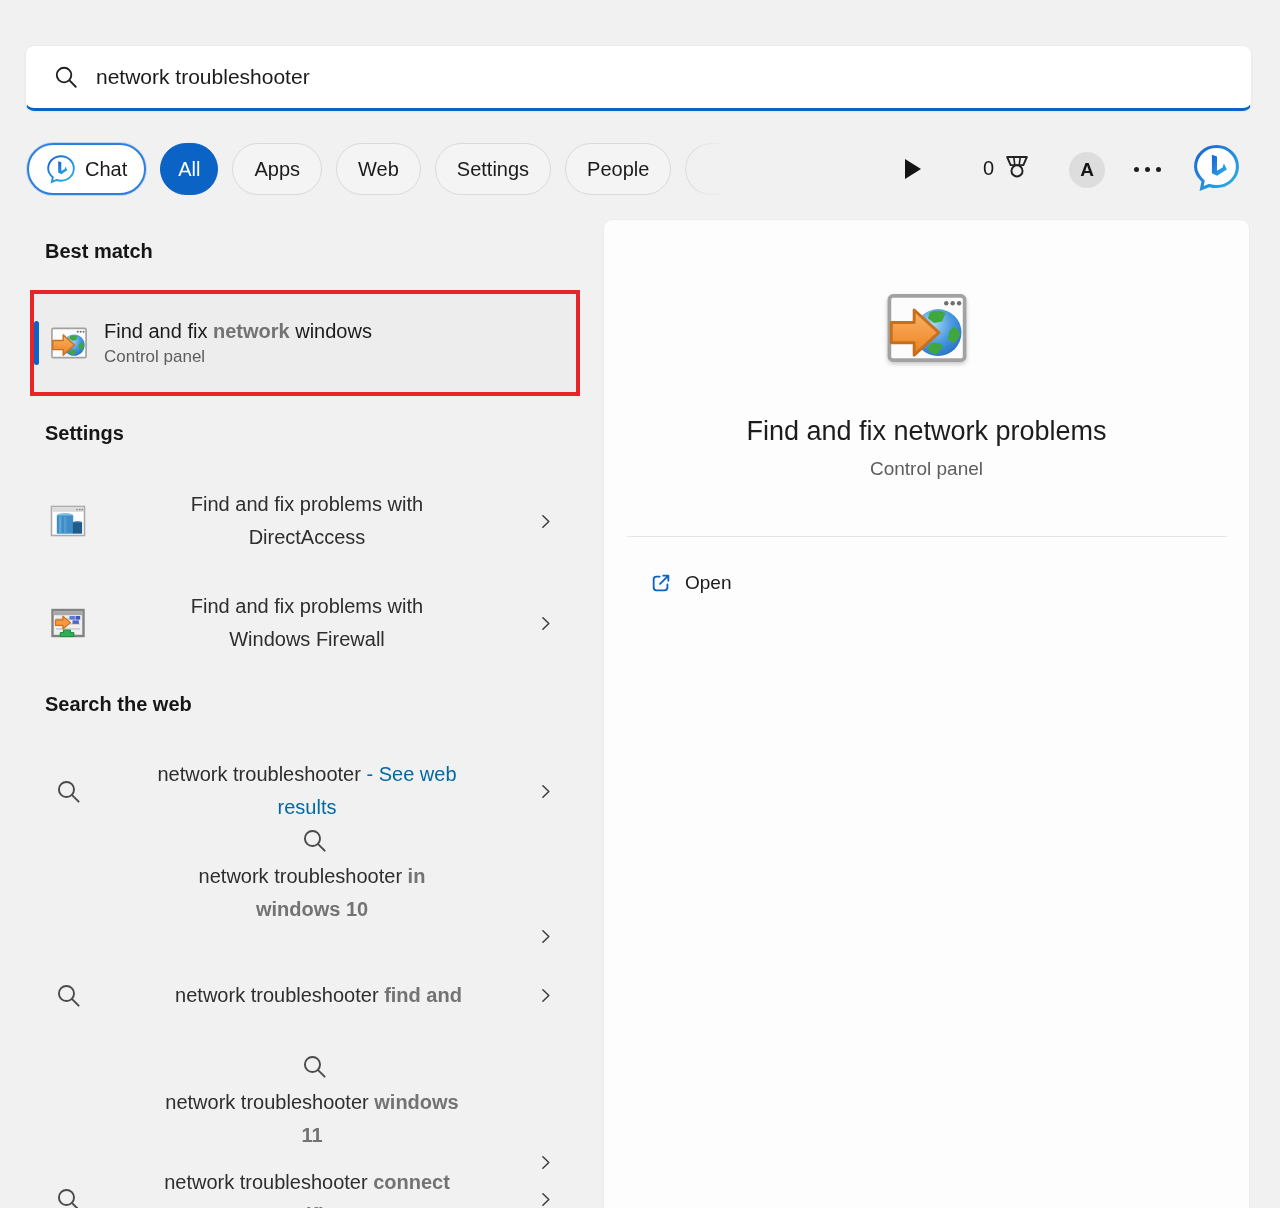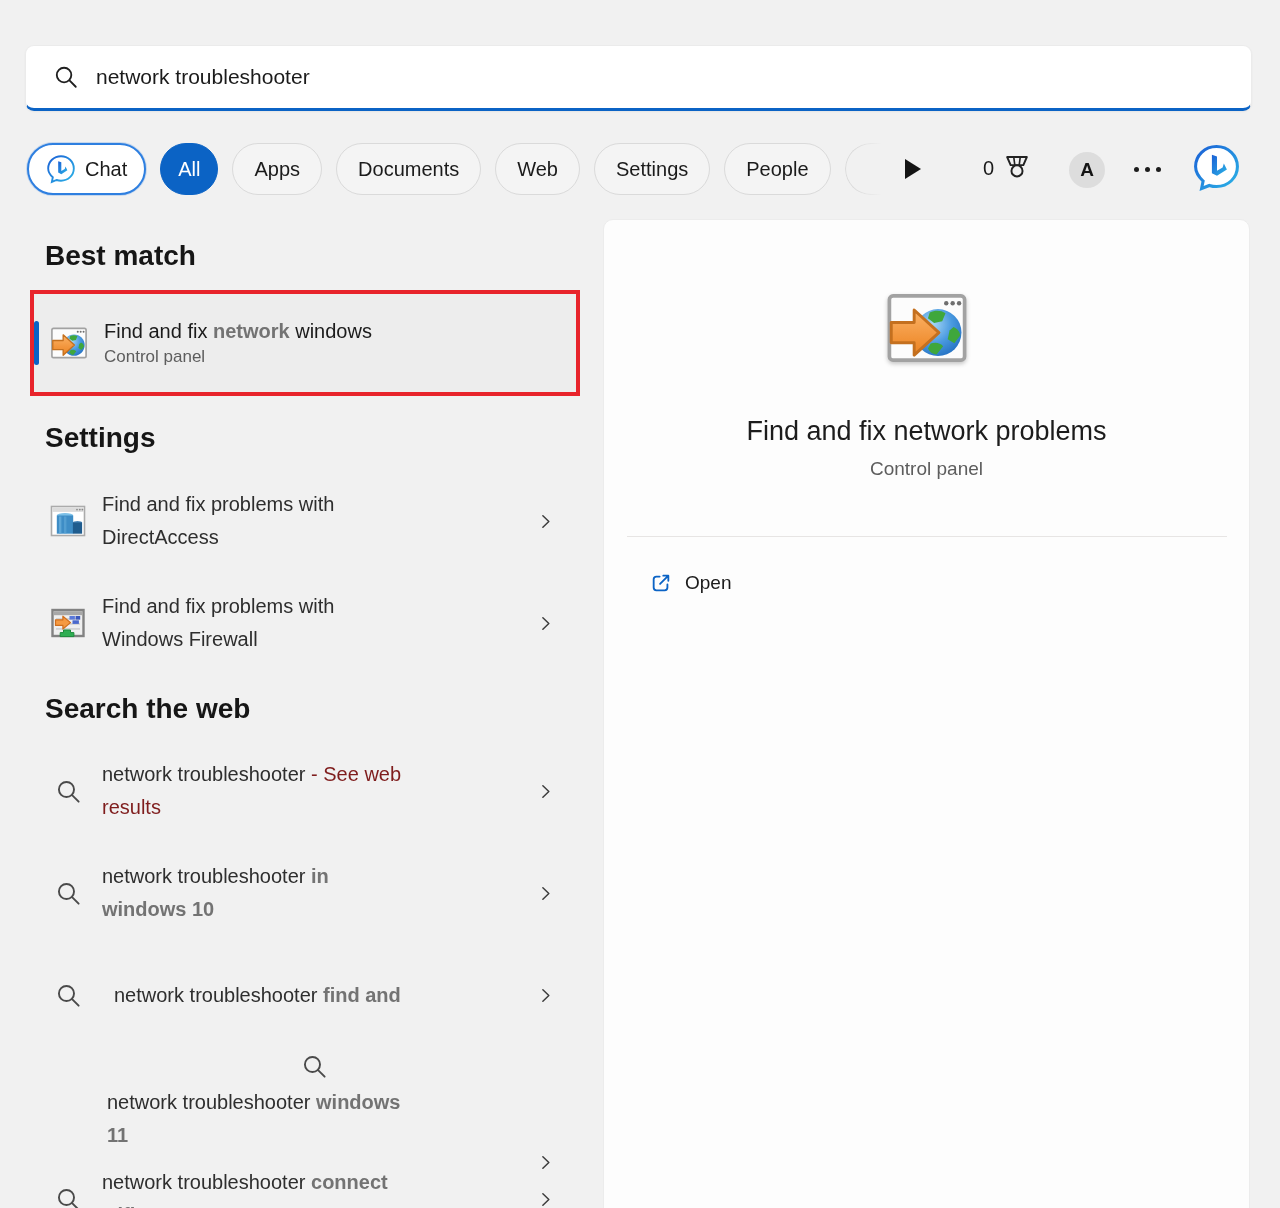--- a/index.html
+++ b/index.html
@@ -52,46 +52,46 @@
   .rewards{position:absolute;left:983px;top:153px;display:flex;align-items:center;gap:8px;font-size:20px;color:#1b1b1b;}
   .rewards .medal{width:30px;height:30px;}
   .avatar{position:absolute;left:1069px;top:152px;width:36px;height:36px;border-radius:50%;
     background:#dddddd;display:flex;align-items:center;justify-content:center;
     font-size:19px;font-weight:600;color:#141414;}
   .more-dots{position:absolute;left:1134px;top:167px;display:flex;gap:6px;}
   .more-dots i{width:5px;height:5px;border-radius:50%;background:#1d1d1d;}
   .bing-top{position:absolute;left:1192px;top:143px;width:49px;height:49px;}
 
   
-  .section-header{position:absolute;left:45px;font-size:28px;font-weight:600;color:#161616;}
+  .section-header{position:absolute;left:45px;font-size:20px;font-weight:600;color:#161616;}
   #h-best{top:240px;}
   #h-settings{top:422px;}
   #h-web{top:693px;}
 
   .annotation-box{
     position:absolute;left:30px;top:290px;width:550px;height:106px;
     border:4px solid var(--annotation);background:#ededed;
   }
   .best-item{position:relative;width:100%;height:100%;display:flex;align-items:center;}
   .accent-bar{position:absolute;left:0;top:50%;transform:translateY(-50%);
     width:5px;height:44px;border-radius:3px;background:var(--accent);}
   .best-icon{width:40px;height:40px;margin-left:15px;flex:none;}
   .best-text{margin-left:15px;display:flex;flex-direction:column;gap:4px;}
   .best-title{font-size:20px;color:#1b1b1b;}
   .best-sub{font-size:17px;color:#5d5d5d;}
 
-  .result-row{position:absolute;left:30px;width:550px;height:102px;display:flex;align-items:center;}
+  .result-row{position:absolute;left:30px;width:550px;height:102px;display:flex;align-items:center;text-align:center;}
   #set-0{top:470px;} #set-1{top:572px;}
-  #web-0{top:740px;} #web-1{top:842px;} #web-2{top:944px;gap:12px;} #web-3{top:1046px;flex-direction:column;} #web-4{top:1148px;}
+  #web-0{top:740px;} #web-1{top:820px;flex-direction:column;} #web-2{top:944px;gap:12px;} #web-3{top:1046px;flex-direction:column;} #web-4{top:1148px;}
   .row-icon{width:40px;height:40px;margin-left:18px;flex:none;display:flex;align-items:center;justify-content:center;}
   .row-icon .winicon{width:40px;height:40px;}
   .row-icon .mag{width:27px;height:27px;color:#4a4a4a;}
   .row-text{margin-left:14px;width:410px;font-size:20px;color:#2e2e2e;line-height:33px;}
   .row-chevron{margin-left:auto;margin-right:24px;width:21px;height:21px;color:#3c3c3c;flex:none;}
-  .t-gray{color:#7f1d1d;}
+  .t-gray{color:#0369a1;}
   .t-bold{font-weight:700;color:#737373;}
 
   
   .preview-card{
     position:absolute;left:603px;top:219px;width:647px;height:1010px;
     background:#fdfdfd;border:1px solid #ececec;border-radius:10px;
   }
   .preview-icon{width:88px;height:88px;margin:64px auto 0;filter:drop-shadow(0 2px 2px rgba(0,0,0,.22));}
   .preview-title{margin-top:44px;text-align:center;font-size:27px;color:#1c1c1c;}
   .preview-sub{margin-top:11px;text-align:center;font-size:19px;color:#5d5d5d;}
@@ -192,23 +192,20 @@
       </svg>
     <span>Chat</span>
   </div>
   <div class="pill active">
       <span>All</span>
     </div>
   <div class="pill">
       <span>Apps</span>
     </div>
   <div class="pill">
-      <span>Documents</span>
-    </div>
-  <div class="pill">
       <span>Web</span>
     </div>
   <div class="pill">
       <span>Settings</span>
     </div>
   <div class="pill">
       <span>People</span>
     </div>
   <div class="pill ghost"></div>
 </div>

